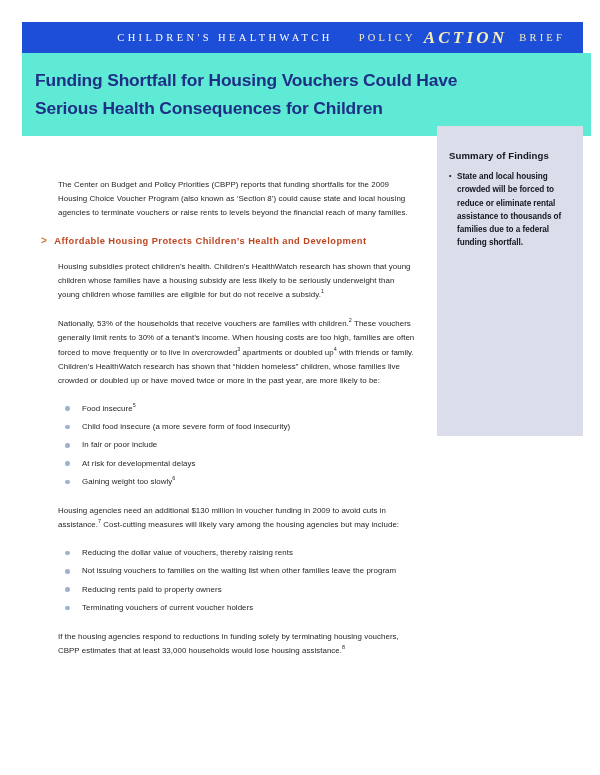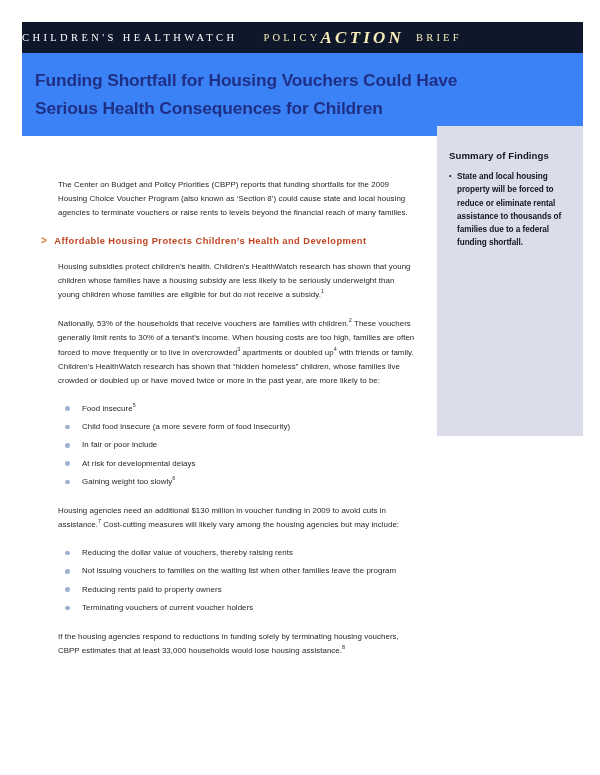--- a/index.html
+++ b/index.html
@@ -22,25 +22,26 @@
     background: #ffffff;
   }
 
   
   .banner {
     position: absolute;
     left: 22px;
     top: 22px;
     width: 561px;
     height: 31px;
-    background: #0f172a;
+    background: #1d4ed8;
     display: flex;
     align-items: center;
+    justify-content: flex-end;
     box-sizing: border-box;
-    padding-right: 24px;
+    padding-right: 18px;
   }
   .banner-brand {
     color: #ffffff;
     font-family: "Liberation Serif", serif;
     font-size: 10.5px;
     font-weight: 400;
     letter-spacing: 3.4px;
     white-space: nowrap;
   }
   .banner-policy {
@@ -52,40 +53,41 @@
     margin-left: 26px;
   }
   .banner-action {
     color: #f7edb9;
     font-family: "Liberation Serif", serif;
     font-size: 17px;
     font-style: italic;
     font-weight: 700;
     letter-spacing: 3.2px;
     white-space: nowrap;
-    margin-left: 0;
+    margin-left: 8px;
     margin-right: 6px;
   }
   .banner-brief {
     color: #f7edb9;
     font-family: "Liberation Serif", serif;
     font-size: 10.5px;
     letter-spacing: 3.2px;
     white-space: nowrap;
     margin-left: 6px;
   }
 
   
   .title-band {
     position: absolute;
     left: 22px;
     top: 53px;
     width: 561px;
     height: 83px;
-    background: #3b82f6;
+    background: #5eead4;
+    padding-left: 8px;
   }
   .doc-title {
     position: absolute;
     left: 13px;
     top: 13px;
     width: 430px;
     color: #1f2f86;
     font-size: 17.4px;
     font-weight: 700;
     line-height: 1.62;
@@ -204,21 +206,21 @@
     <span class="banner-brief">BRIEF</span>
   </div>
 
   <div class="title-band">
     <div class="doc-title">Funding Shortfall for Housing Vouchers Could Have Serious Health Consequences for Children</div>
   </div>
 
   <aside class="sidebar">
     <div class="sidebar-title">Summary of Findings</div>
     <ul class="sidebar-list">
-      <li>State and local housing property will be forced to reduce or eliminate rental assistance to thousands of families due to a federal funding shortfall.</li>
+      <li>State and local housing crowded will be forced to reduce or eliminate rental assistance to thousands of families due to a federal funding shortfall.</li>
     </ul>
   </aside>
 
   <div class="body-col">
 
     <p class="body">The Center on Budget and Policy Priorities (CBPP) reports that funding shortfalls for the 2009 Housing Choice Voucher Program (also known as ‘Section 8’) could cause state and local housing agencies to terminate vouchers or raise rents to levels beyond the financial reach of many families.</p>
 
     <div class="section-head">
       <span class="chev">&gt;</span>
       <span>Affordable Housing Protects Children’s Health and Development</span>

